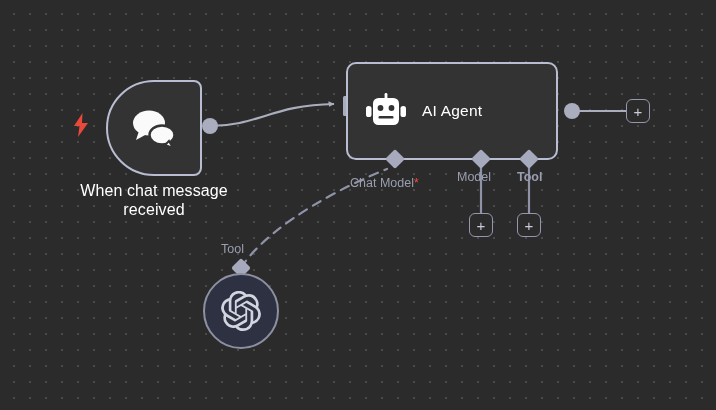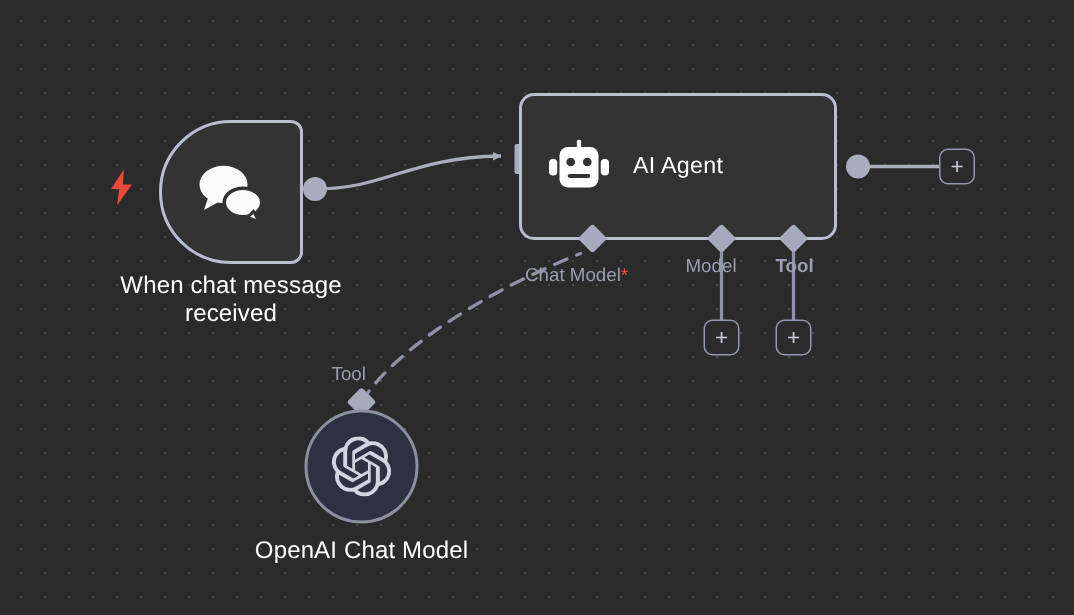--- a/index.html
+++ b/index.html
@@ -245,15 +245,14 @@
   <div class="port-label" style="left:221px; top:242px;">Tool</div>
 
   <div class="diamond-port" style="left:234px; top:261px;"></div>
 
   <div id="openai-node">
     <svg width="40" height="40" viewBox="0 0 24 24">
       <path fill="#d2d5e0" d="M22.28 9.82a5.98 5.98 0 0 0-.52-4.91 6.05 6.05 0 0 0-6.51-2.9A6 6 0 0 0 4.98 4.18a5.98 5.98 0 0 0-4 2.9 6.05 6.05 0 0 0 .74 7.1 5.98 5.98 0 0 0 .51 4.91 6.05 6.05 0 0 0 6.52 2.9A5.98 5.98 0 0 0 13.26 24a6.05 6.05 0 0 0 5.77-4.19 5.99 5.99 0 0 0 4-2.9 6.06 6.06 0 0 0-.75-7.09zm-9.02 12.6a4.48 4.48 0 0 1-2.88-1.04l.14-.08 4.78-2.76a.79.79 0 0 0 .39-.68v-6.74l2.02 1.17a.07.07 0 0 1 .04.06v5.58a4.5 4.5 0 0 1-4.5 4.49zM3.6 18.3a4.47 4.47 0 0 1-.54-3.01l.14.09 4.78 2.76a.77.77 0 0 0 .78 0l5.84-3.37v2.33a.08.08 0 0 1-.03.07l-4.83 2.79a4.5 4.5 0 0 1-6.14-1.65zM2.34 7.9a4.48 4.48 0 0 1 2.34-1.97V11.6a.77.77 0 0 0 .39.68l5.81 3.35-2.02 1.17a.07.07 0 0 1-.07 0l-4.83-2.8a4.5 4.5 0 0 1-1.62-6.1zm16.6 3.86-5.83-3.39 2.02-1.16a.07.07 0 0 1 .07 0l4.83 2.79a4.49 4.49 0 0 1-.68 8.1v-5.66a.8.8 0 0 0-.4-.68zm2.01-3.02-.14-.09-4.77-2.78a.78.78 0 0 0-.79 0L9.41 9.25V6.92a.07.07 0 0 1 .03-.07l4.83-2.78a4.5 4.5 0 0 1 6.68 4.66zM8.31 12.86 6.29 11.7a.08.08 0 0 1-.04-.06V6.07a4.5 4.5 0 0 1 7.37-3.45l-.14.08L8.7 5.46a.79.79 0 0 0-.39.68zm1.1-2.37L12 8.99l2.6 1.5v3l-2.6 1.5-2.6-1.5z"></path>
     </svg>
   </div>
 
-  <div class="node-label" id="openai-label">OpenAI Chat Model</div>
 
 </div>
 
 </body></html>

